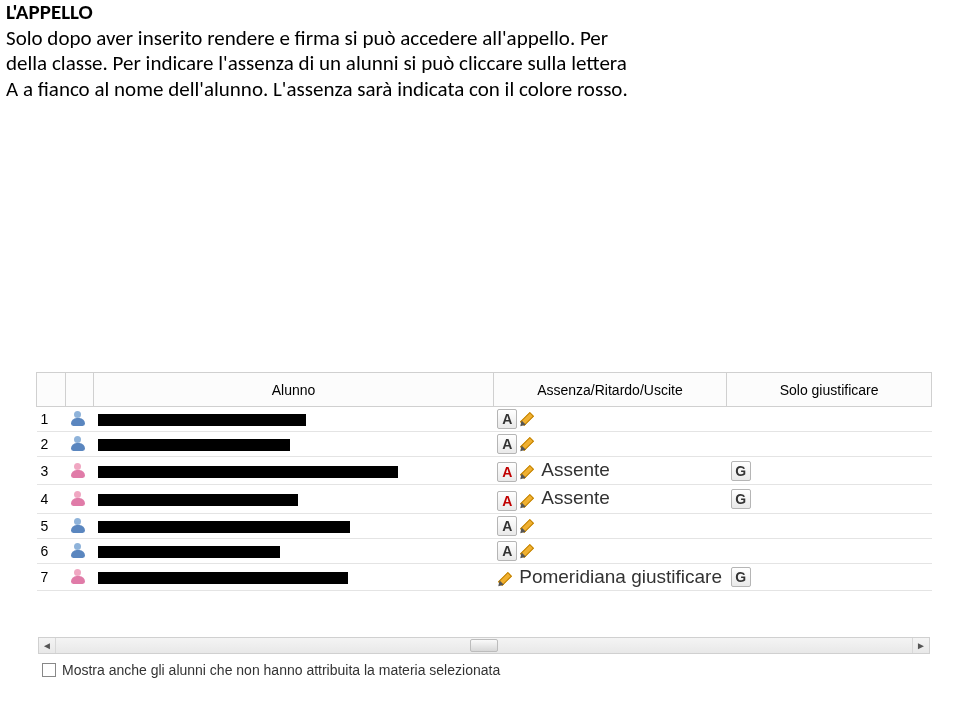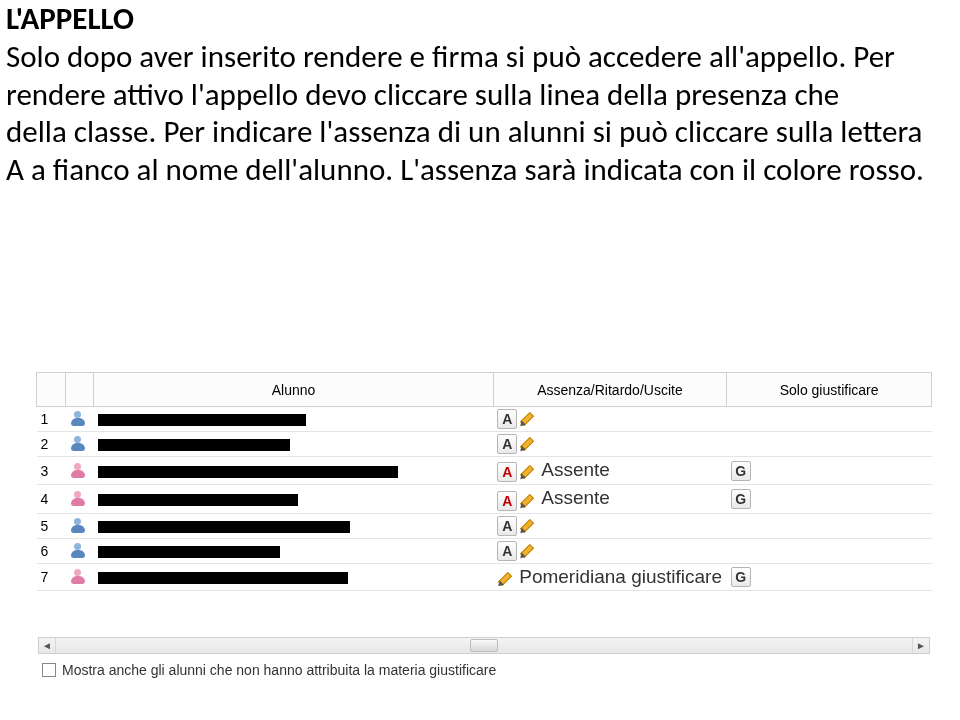--- a/index.html
+++ b/index.html
@@ -6,21 +6,21 @@
   body {
     font-family: Calibri, Arial, sans-serif;
     background: #fff;
     width: 960px;
     height: 720px;
     overflow: hidden;
     position: relative;
   }
   .text-block {
     padding: 0 6px 0 6px;
-    font-size: 31px;
+    font-size: 21px;
     line-height: 1.22;
     color: #000;
   }
   .title {
     font-weight: bold;
   }
   .screenshot-wrap {
     position: absolute;
     left: 36px;
     top: 372px;
@@ -175,21 +175,20 @@
     background:#fff;
   }
   .status-text{ color:#333; font-size:19px;}
 </style>
 </head>
 <body>
 
 <div class="text-block">
   <div class="title">L'APPELLO</div>
   <div>Solo dopo aver inserito rendere e firma si può accedere all'appello. Per</div>
-  <div>rendere attivo l'appello devo cliccare sulla linea della presenza che</div>
   <div>della classe. Per indicare l'assenza di un alunni si può cliccare  sulla lettera</div>
   <div>A a fianco al nome dell'alunno. L'assenza sarà indicata con il colore rosso.</div>
 </div>
 
 <div class="screenshot-wrap">
   <table class="grid">
     <colgroup>
       <col class="col-num">
         <col class="col-ic">
         <col class="col-alunno">
@@ -259,15 +258,15 @@
   </table>
 
   <div class="scrollbar-h">
     <div class="arrow l">◄</div>
     <div class="thumb"></div>
     <div class="arrow r">►</div>
   </div>
 
   <div class="bottom-row">
     <span class="chk"></span>
-    <span>Mostra anche gli alunni che non hanno attribuita la materia giustificare</span>
+    <span>Mostra anche gli alunni che non hanno attribuita la materia selezionata</span>
   </div>
 </div>
 
 </body></html>

